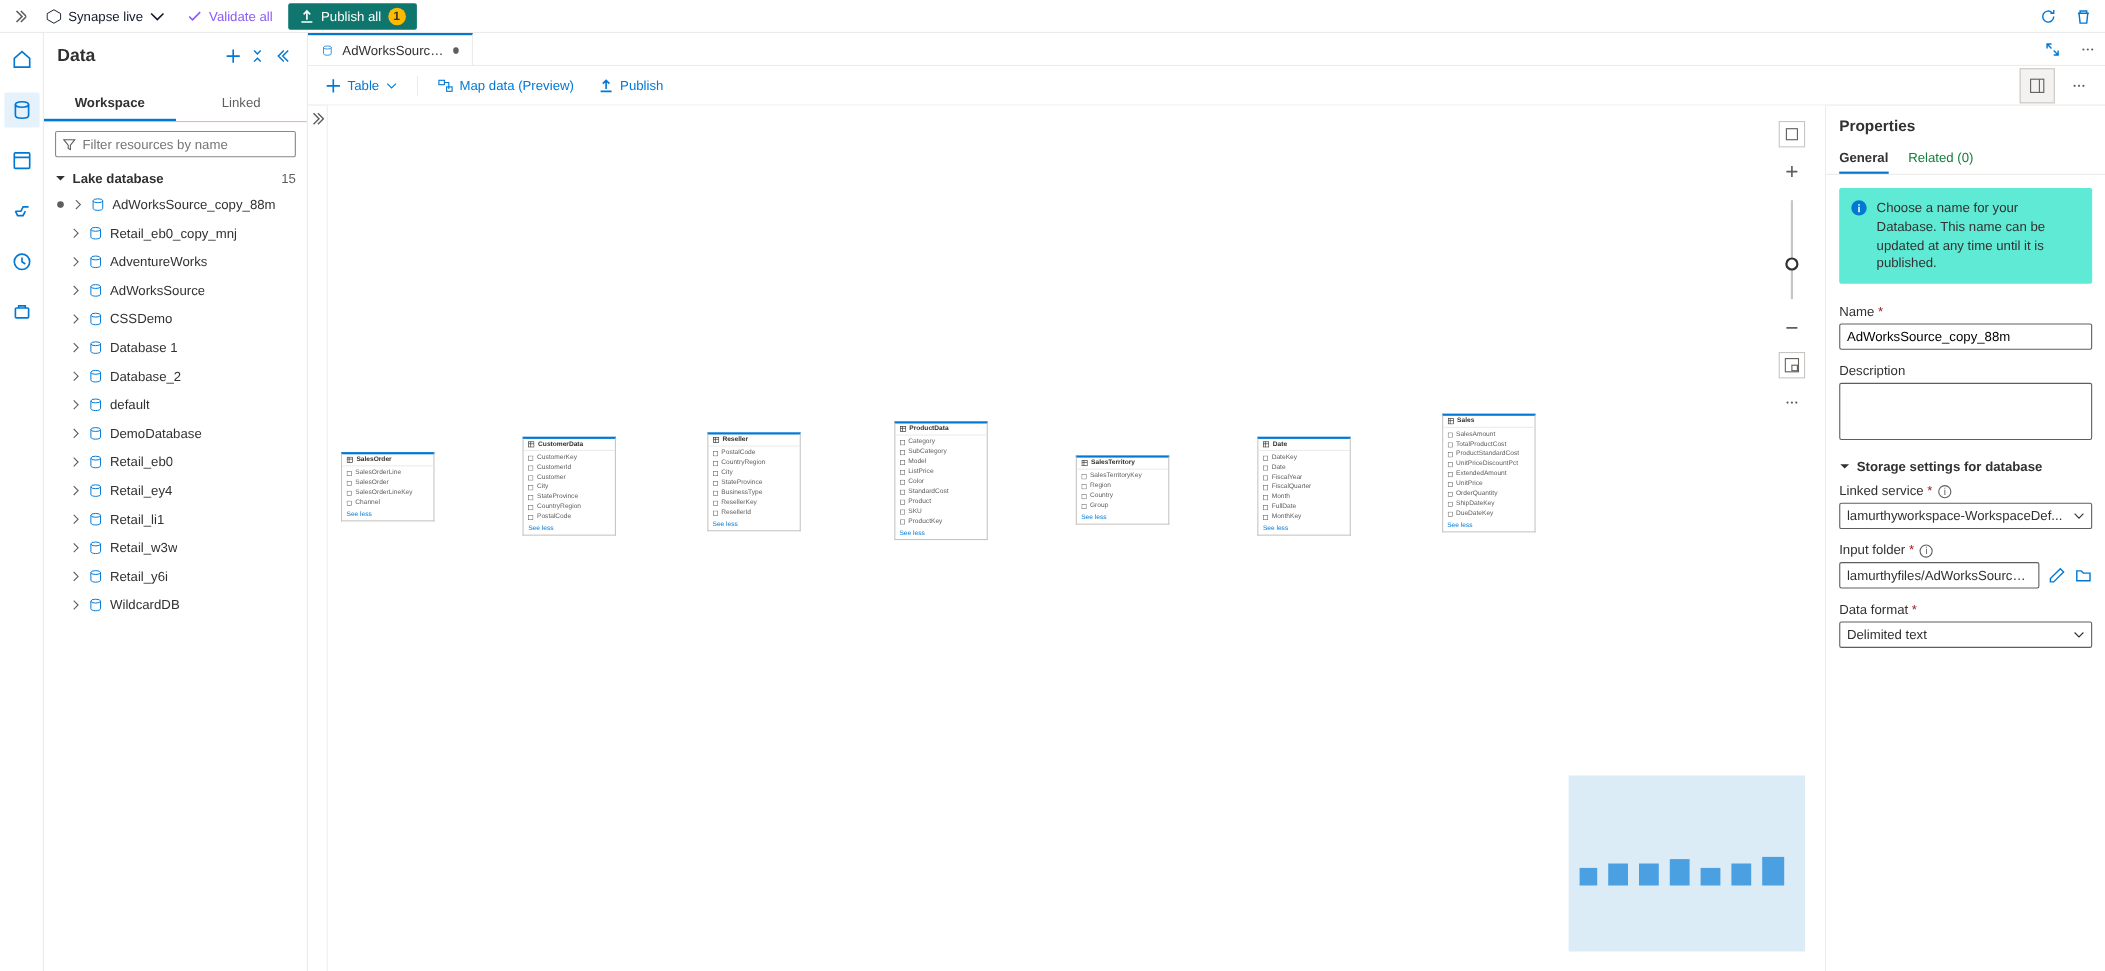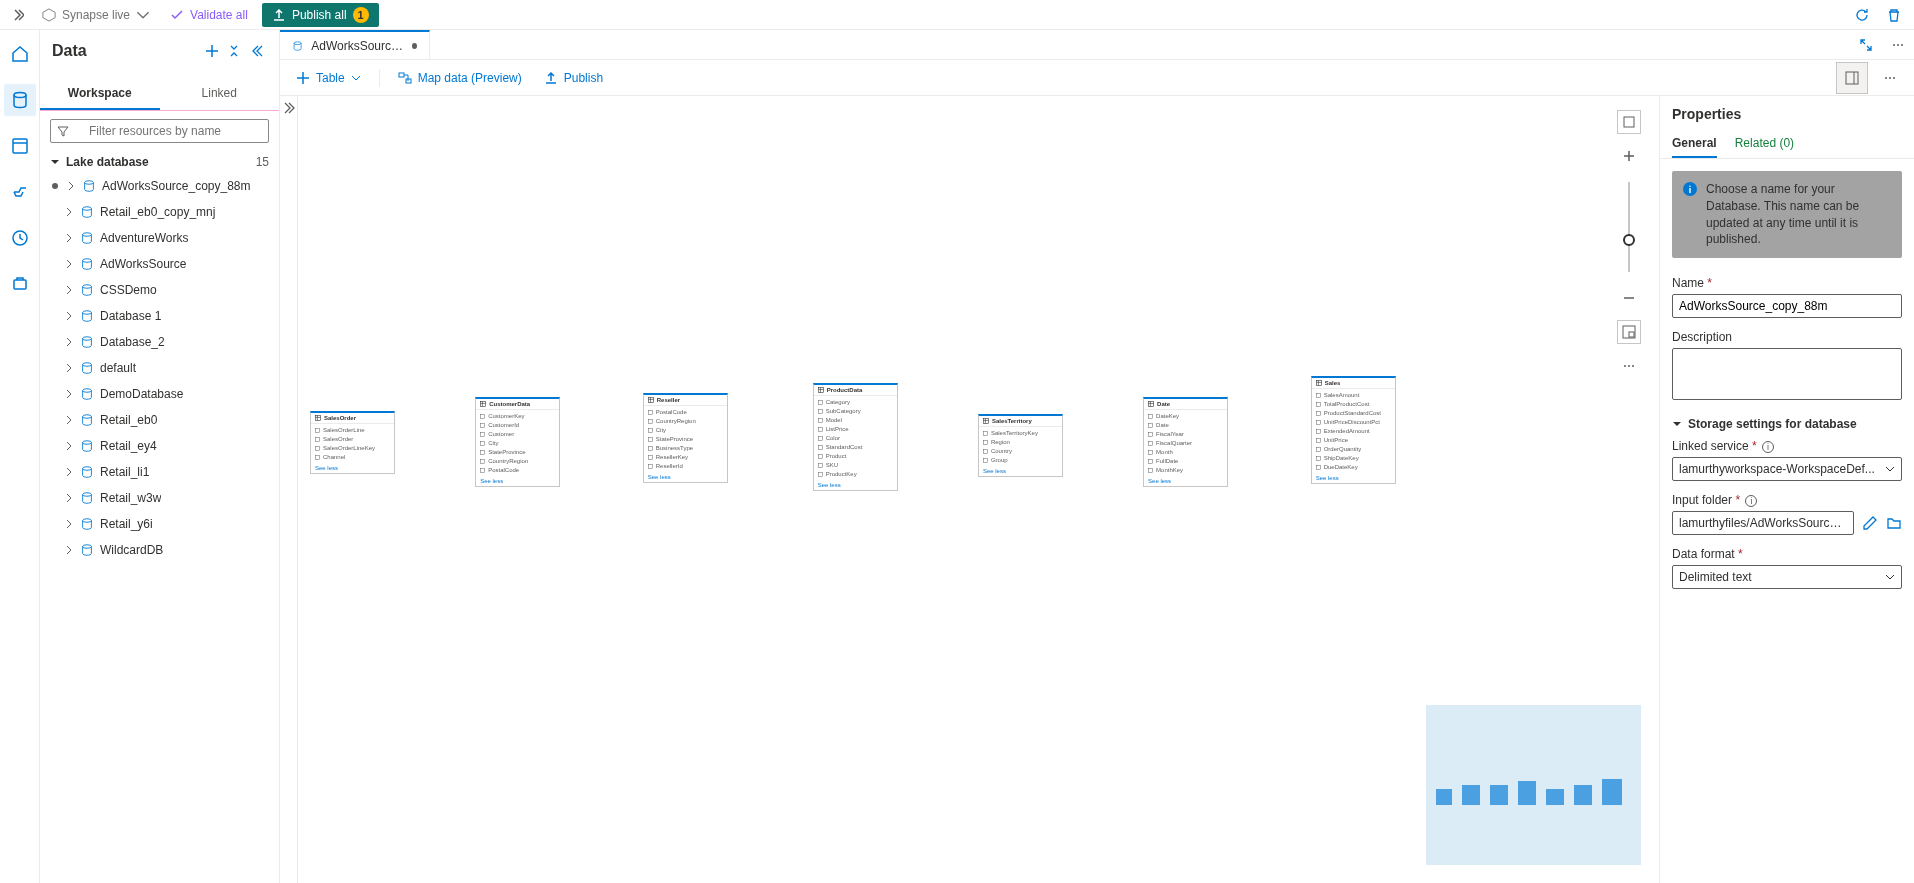--- a/index.html
+++ b/index.html
@@ -2,21 +2,21 @@
 <html><head>
 <meta charset="utf-8">
 <style>
   * { box-sizing: border-box; margin: 0; padding: 0; }
   html, body { height: 100%; font-family: "Segoe UI", -apple-system, sans-serif; font-size: 12px; color: #323130; overflow: hidden; }
   body { display: flex; flex-direction: column; width: 1914px; height: 883px; }
 
   
   .topbar { height: 30px; border-bottom: 1px solid #edebe9; display: flex; align-items: center; padding: 0 8px; gap: 8px; }
   .topbar .expand-btn { color: #605e5c; cursor: pointer; padding: 4px; }
-  .branch-pill { display: flex; align-items: center; gap: 6px; color: #737373; cursor: pointer; padding: 2px 6px; }
+  .branch-pill { display: flex; align-items: center; gap: 6px; color: #0f172a; cursor: pointer; padding: 2px 6px; }
   .branch-pill svg { width: 14px; height: 14px; }
   .validate-btn { display: flex; align-items: center; gap: 6px; color: #8b5cf6; cursor: pointer; padding: 2px 6px; }
   .publish-btn { display: flex; align-items: center; gap: 6px; background: #0f766e; color: #fff; border-radius: 2px; padding: 4px 10px; cursor: pointer; }
   .publish-badge { background: #ffb900; color: #323130; border-radius: 8px; min-width: 16px; height: 16px; display: inline-flex; align-items: center; justify-content: center; font-size: 11px; font-weight: 600; }
   .topbar .spacer { flex: 1; }
   .topbar .top-icon { color: #0078d4; padding: 4px; cursor: pointer; }
 
   
   .main-row { flex: 1; display: flex; min-height: 0; }
 
@@ -26,21 +26,21 @@
   .nav-item.active { background: #e5f1fb; }
 
   
   .side-panel { width: 240px; border-right: 1px solid #edebe9; display: flex; flex-direction: column; }
   .side-header { display: flex; align-items: center; padding: 10px 12px 4px 12px; }
   .side-header h2 { font-size: 16px; font-weight: 600; flex: 1; }
   .side-header .hdr-icon { color: #0078d4; padding: 4px; cursor: pointer; }
   .side-tabs { display: flex; border-bottom: 1px solid #f9a8d4; margin-top: 12px; }
   .side-tab { flex: 1; text-align: center; padding: 8px 0; cursor: pointer; color: #605e5c; }
   .side-tab.active { color: #323130; font-weight: 600; border-bottom: 2px solid #0078d4; }
-  .filter-box { margin: 8px 10px; border: 1px solid #8a8886; height: 24px; display: flex; align-items: center; padding: 0 6px; gap: 20px; color: #605e5c; border-radius: 2px; }
+  .filter-box { margin: 8px 10px; border: 1px solid #8a8886; height: 24px; display: flex; align-items: center; padding: 0 6px; gap: 6px; color: #605e5c; border-radius: 2px; }
   .filter-box svg { width: 12px; height: 12px; }
   .filter-box input { border: none; outline: none; flex: 1; font-size: 12px; }
   .tree { flex: 1; overflow: auto; padding-bottom: 12px; }
   .tree-section { display: flex; align-items: center; padding: 4px 10px; font-weight: 600; cursor: pointer; }
   .tree-section .count { margin-left: auto; color: #605e5c; font-weight: 400; }
   .tree-row { display: flex; align-items: center; padding: 3px 10px 3px 24px; gap: 6px; cursor: pointer; height: 26px; }
   .tree-row .chev { width: 10px; color: #605e5c; }
   .tree-row .dot { width: 6px; height: 6px; border-radius: 50%; background: #605e5c; margin-left: -12px; margin-right: 2px; }
   .tree-row .db-icon { color: #0078d4; width: 14px; height: 14px; }
   .tree-row .label { white-space: nowrap; overflow: hidden; text-overflow: ellipsis; }
@@ -83,21 +83,21 @@
   
   .minimap { position: absolute; right: 18px; bottom: 18px; width: 215px; height: 160px; background: #dcecf7; }
   .minimap .mm-block { position: absolute; background: #4ba0e1; bottom: 60px; height: 16px; }
 
   
   .props { width: 255px; border-left: 1px solid #edebe9; display: flex; flex-direction: column; overflow-y: auto; }
   .props h3 { font-size: 14px; font-weight: 600; padding: 10px 12px 8px 12px; }
   .props-tabs { display: flex; border-bottom: 1px solid #edebe9; padding: 0 12px; gap: 18px; }
   .props-tab { padding: 6px 0; cursor: pointer; color: #15803d; }
   .props-tab.active { color: #323130; font-weight: 600; border-bottom: 2px solid #0078d4; }
-  .info-banner { margin: 12px; background: #a3a3a3; border-radius: 2px; padding: 10px; display: flex; gap: 8px; }
+  .info-banner { margin: 12px; background: #5eead4; border-radius: 2px; padding: 10px; display: flex; gap: 8px; }
   .info-banner .info-icon { color: #0078d4; flex-shrink: 0; }
   .info-banner .msg { font-size: 12px; line-height: 1.4; }
   .field { padding: 6px 12px; }
   .field label { display: block; font-size: 12px; margin-bottom: 4px; }
   .req { color: #a4262c; }
   .field input[type=text], .field textarea, .field .select, .field .folder-input {
     width: 100%; border: 1px solid #605e5c; border-radius: 2px; padding: 4px 6px; font-size: 12px; font-family: inherit;
   }
   .field textarea { height: 52px; resize: none; }
   .field .select { display: flex; align-items: center; justify-content: space-between; background: #fff; cursor: pointer; }

